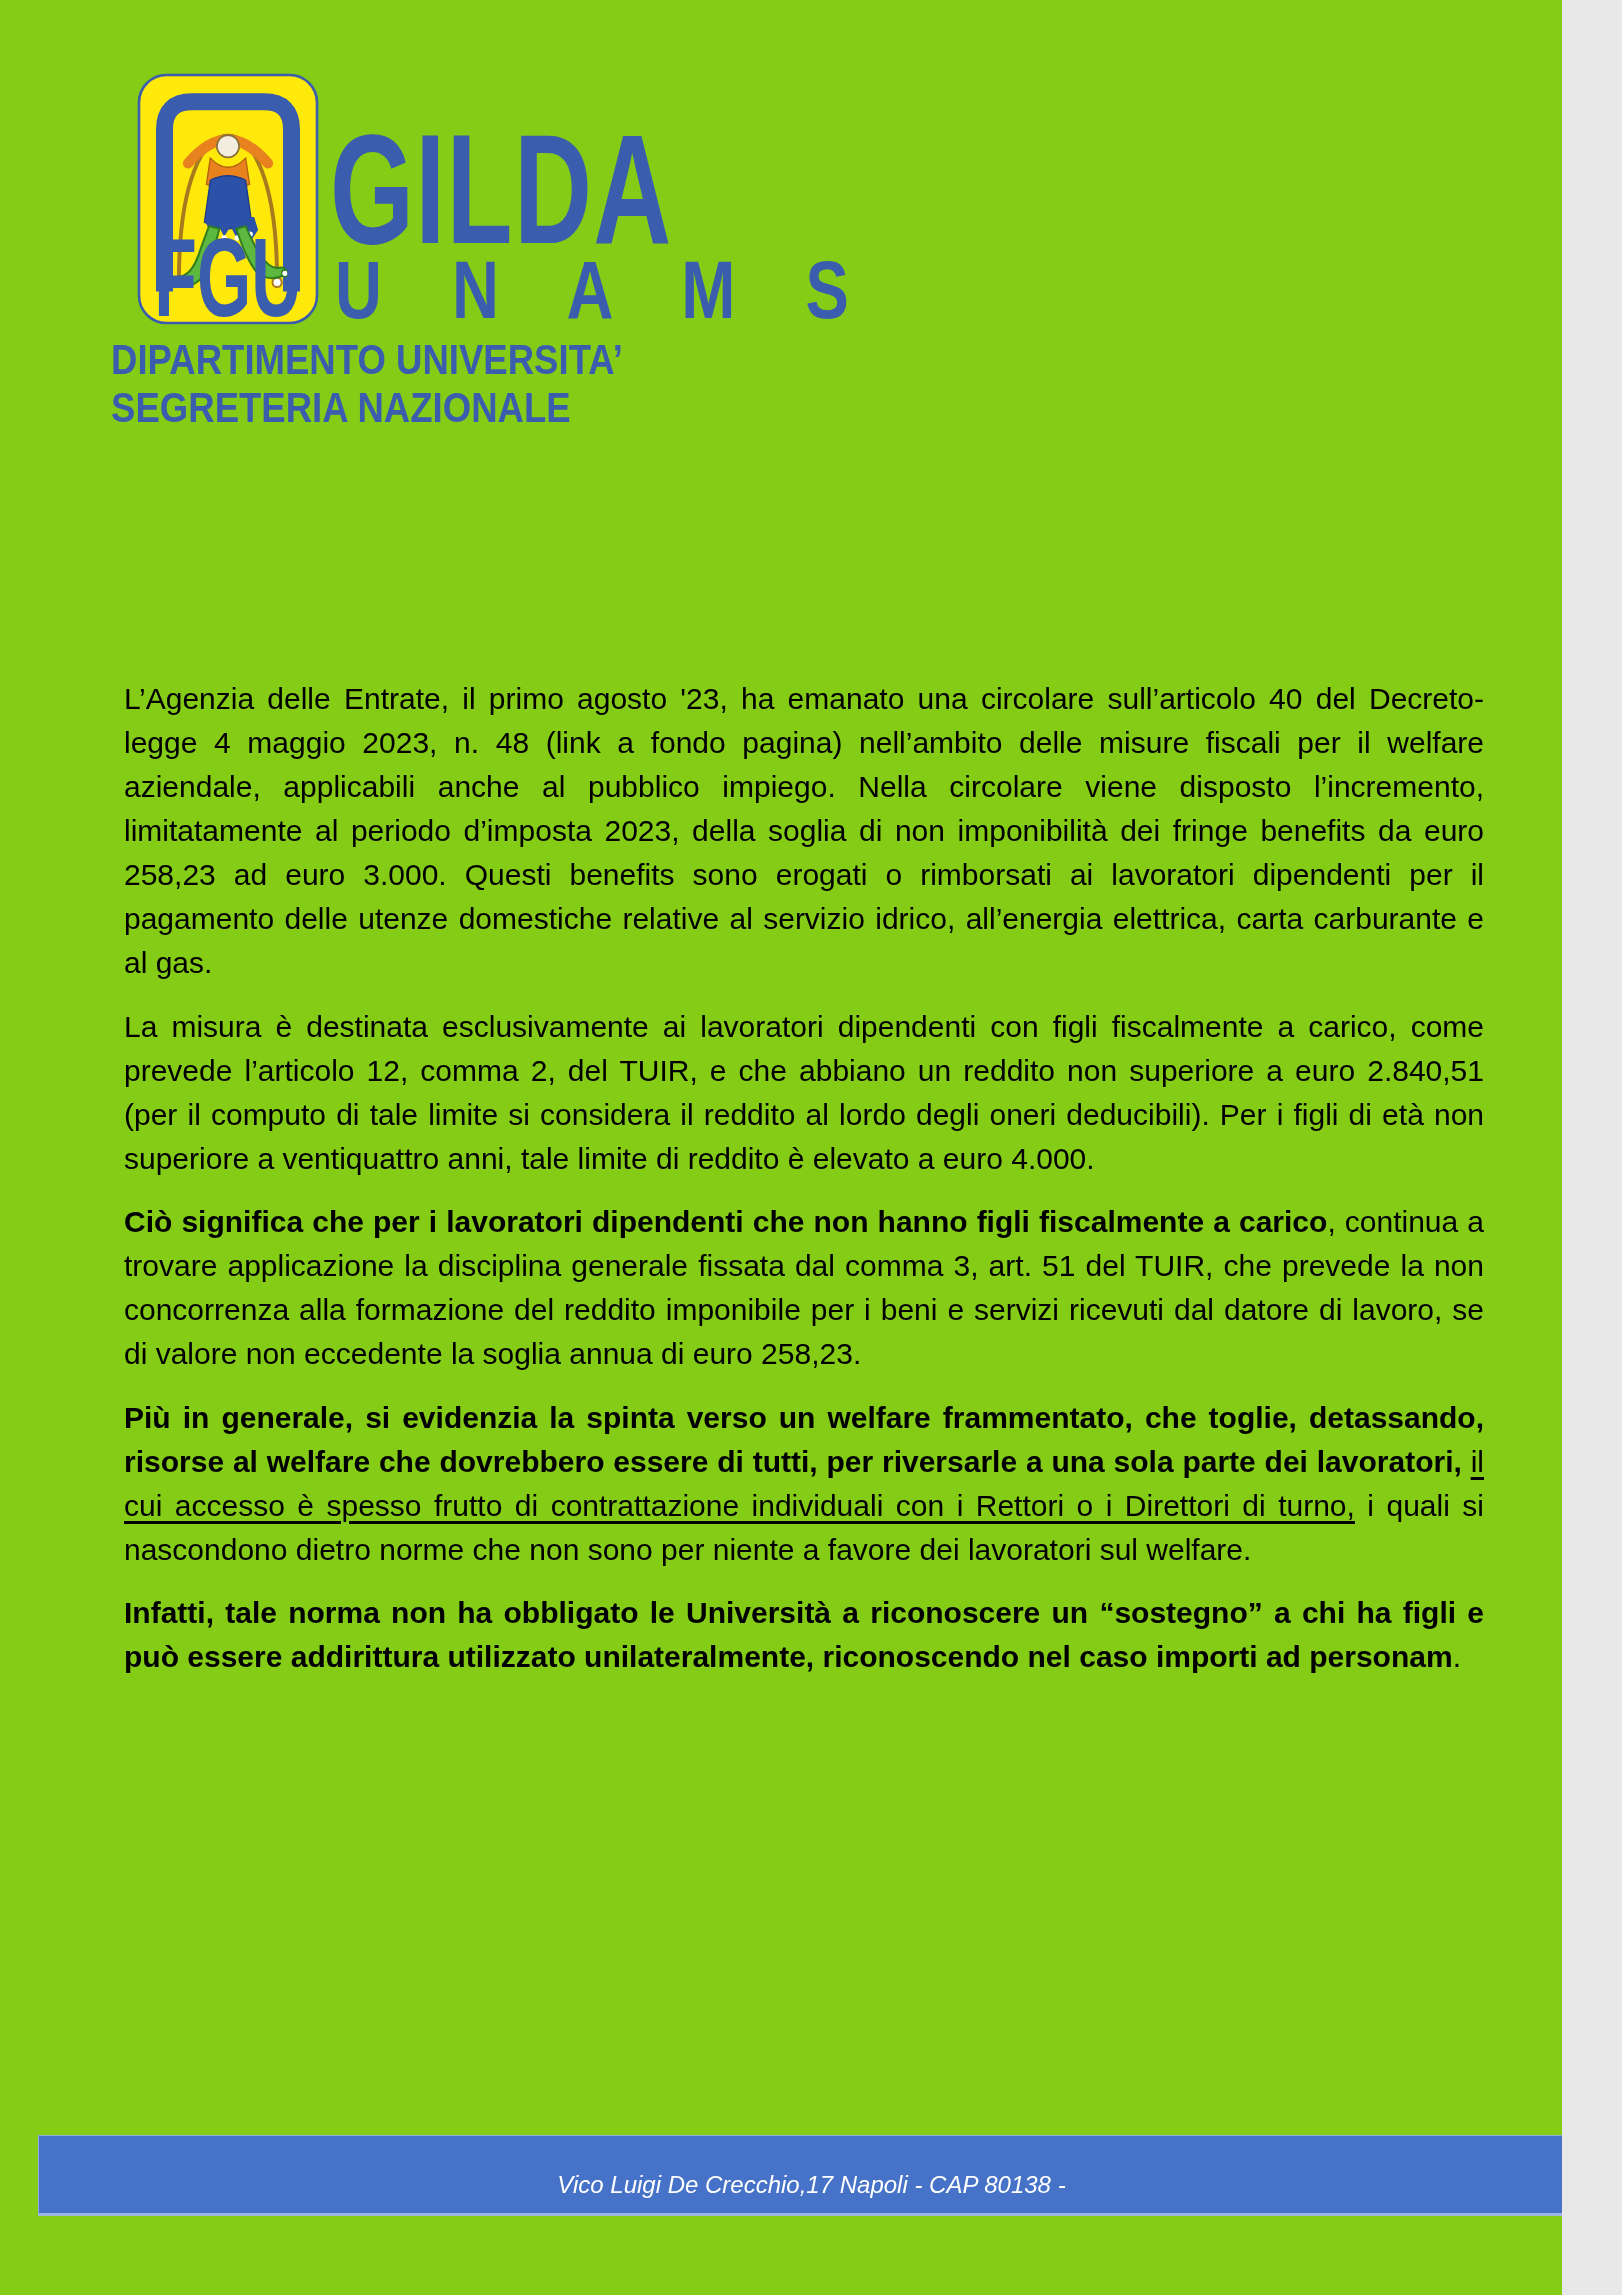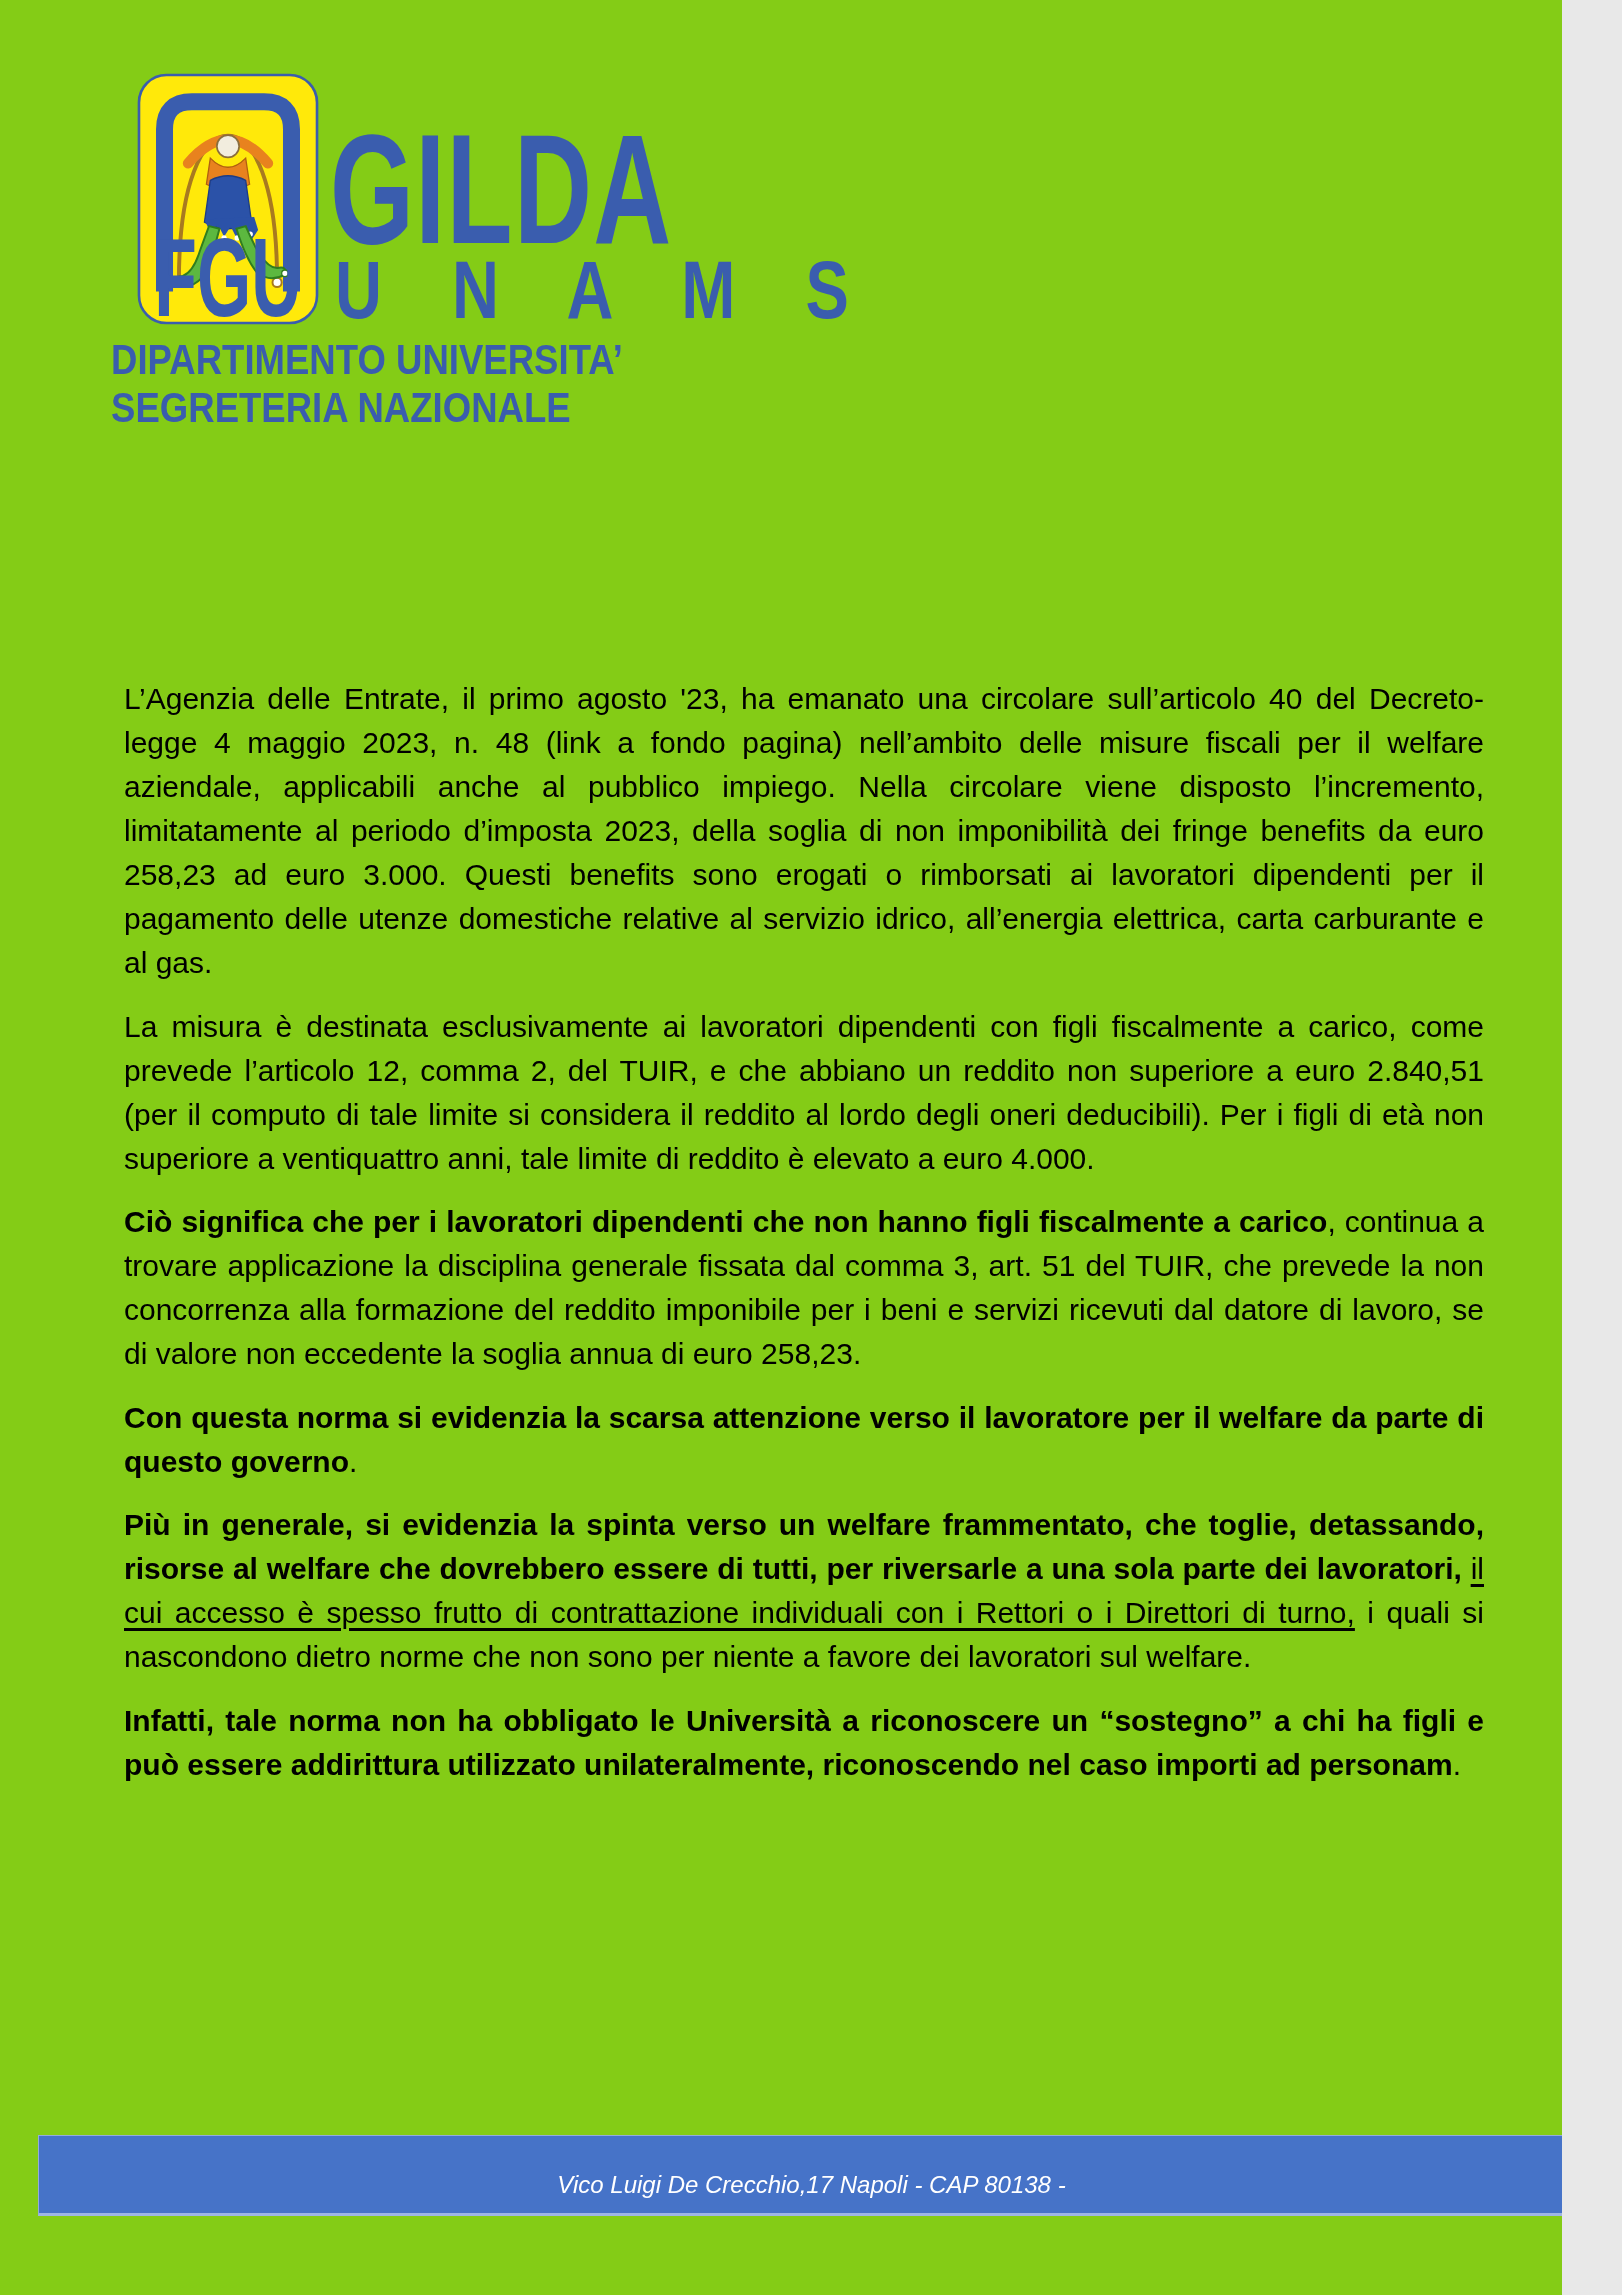--- a/index.html
+++ b/index.html
@@ -85,21 +85,20 @@
   <div class="dept">
     <span class="dept-line">DIPARTIMENTO UNIVERSITA’</span>
     <span class="dept-line">SEGRETERIA NAZIONALE</span>
   </div>
 
 
   <div class="content">
     <p><span>L’Agenzia delle Entrate, il primo agosto '23, ha emanato una circolare sull’articolo 40 del Decreto-legge 4 maggio 2023, n. 48 (link a fondo pagina) nell’ambito delle misure fiscali per il welfare aziendale, applicabili anche al pubblico impiego. Nella circolare viene disposto l’incremento, limitatamente al periodo d’imposta 2023, della soglia di non imponibilità dei fringe benefits da euro 258,23 ad euro 3.000. Questi benefits sono erogati o rimborsati ai lavoratori dipendenti per il pagamento delle utenze domestiche relative al servizio idrico, all’energia elettrica, carta carburante e al gas.</span></p>
     <p><span>La misura è destinata esclusivamente ai lavoratori dipendenti con figli fiscalmente a carico, come prevede l’articolo 12, comma 2, del TUIR, e che abbiano un reddito non superiore a euro 2.840,51 (per il computo di tale limite si considera il reddito al lordo degli oneri deducibili). Per i figli di età non superiore a ventiquattro anni, tale limite di reddito è elevato a euro 4.000.</span></p>
     <p><span class="b">Ciò significa che per i lavoratori dipendenti che non hanno figli fiscalmente a carico</span><span>, continua a trovare applicazione la disciplina generale fissata dal comma 3, art. 51 del TUIR, che prevede la non concorrenza alla formazione del reddito imponibile per i beni e servizi ricevuti dal datore di lavoro, se di valore non eccedente la soglia annua di euro 258,23.</span></p>
-    <p><span class="b">Con questa norma si evidenzia la scarsa attenzione verso il lavoratore per il welfare da parte di questo governo</span><span>.</span></p>
     <p><span class="b">Più in generale, si evidenzia la spinta verso un welfare frammentato, che toglie, detassando, risorse al welfare che dovrebbero essere di tutti, per riversarle a una sola parte dei lavoratori, </span><span class="u">il cui accesso è spesso frutto di contrattazione individuali con i Rettori o i Direttori di turno,</span><span> i quali si nascondono dietro norme che non sono per niente a favore dei lavoratori sul welfare.</span></p>
     <p><span class="b">Infatti, tale norma non ha obbligato le Università a riconoscere un “sostegno” a chi ha figli e può essere addirittura utilizzato unilateralmente, riconoscendo nel caso importi ad personam</span><span>.</span></p>
   </div>
 
   <footer class="page-footer">
     <div class="f-row">Vico Luigi De Crecchio,17  Napoli - CAP 80138 -</div>
   </footer>
 
 </div>
 

